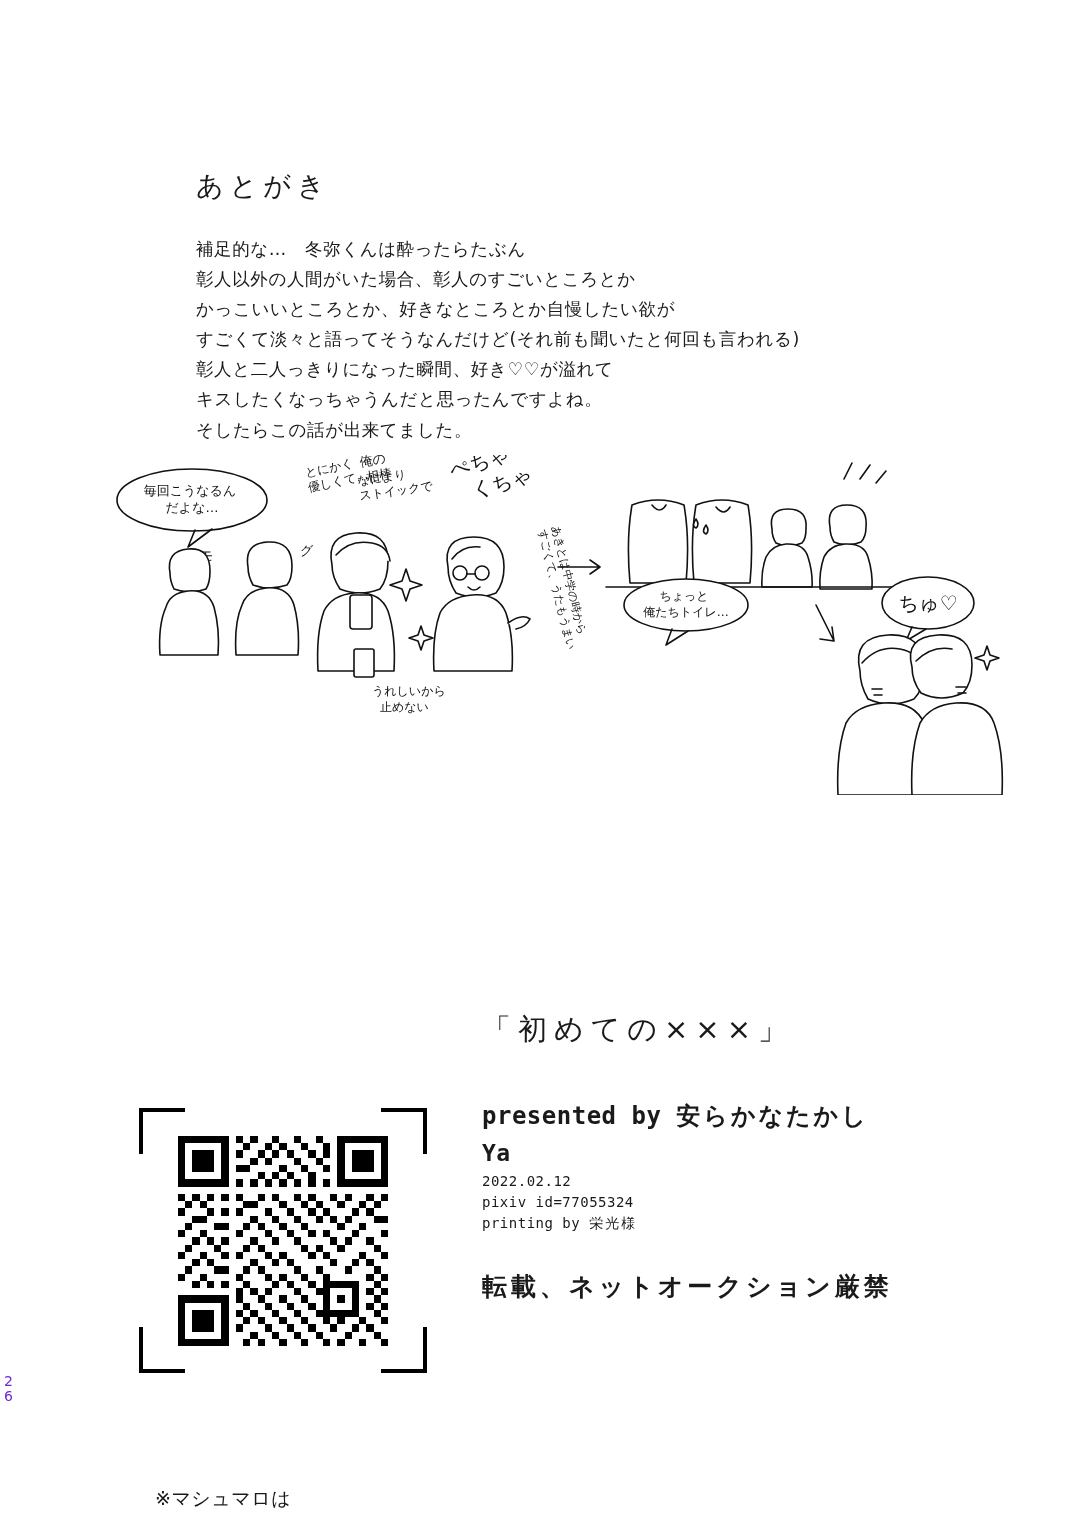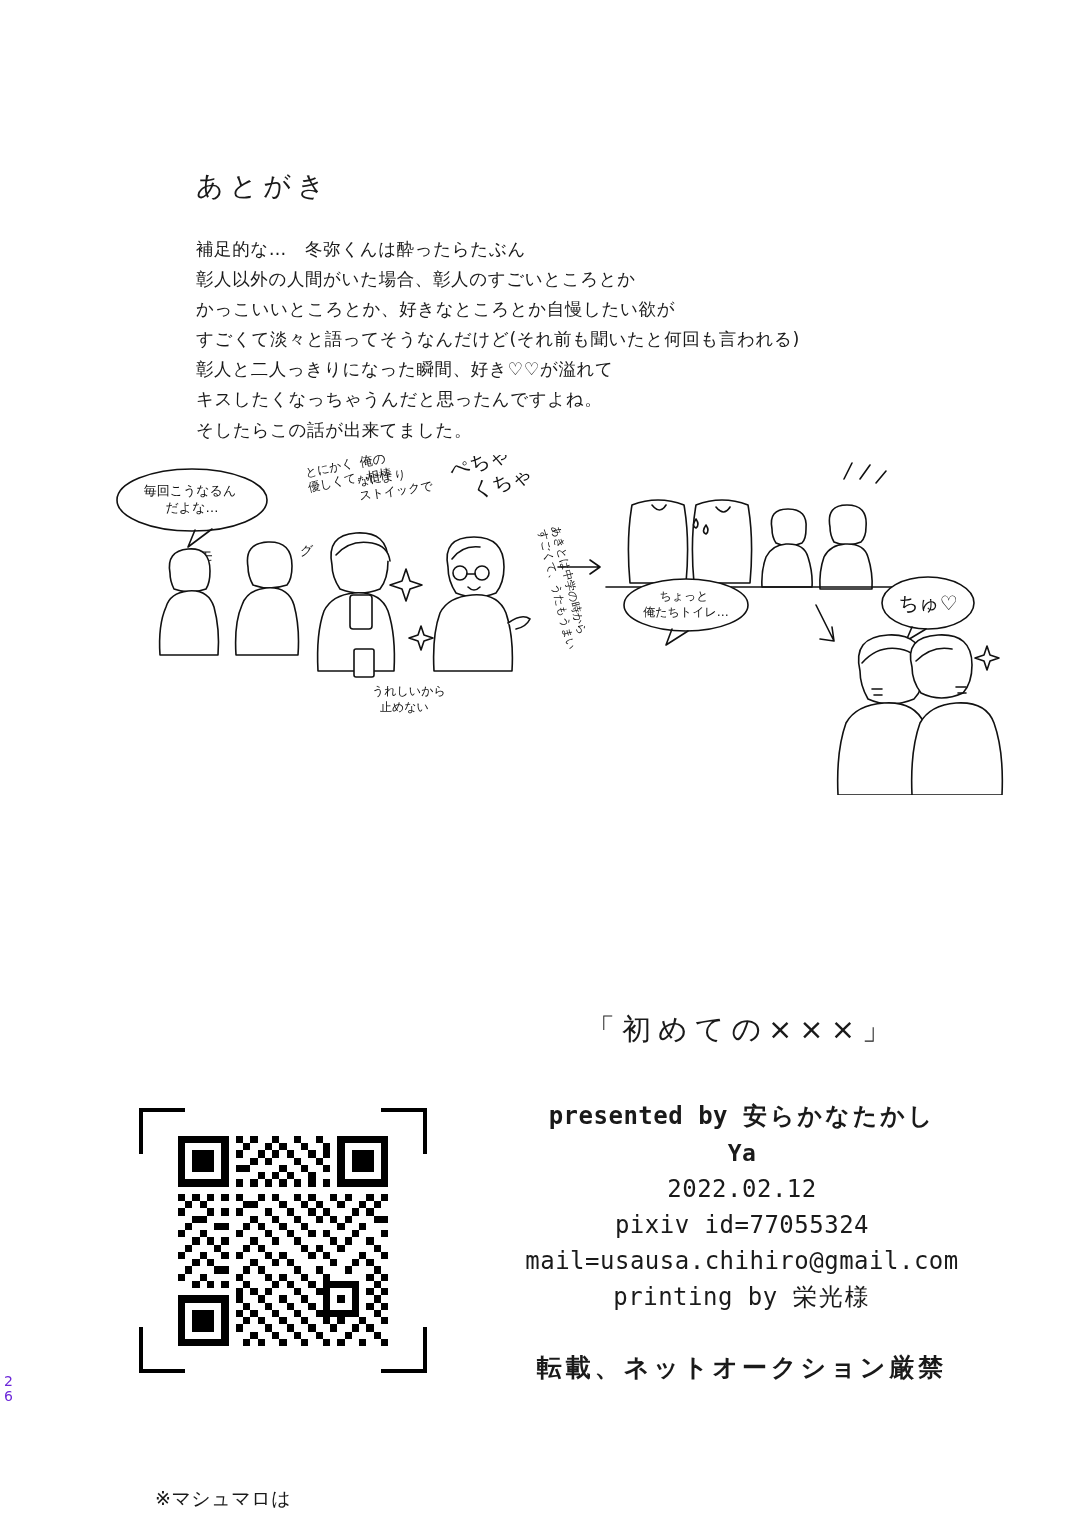--- a/index.html
+++ b/index.html
@@ -47,30 +47,30 @@
     height: 340px;
   }
   #comic svg { display: block; }
 
   
   #colophon {
     position: absolute;
     right: 73px;
     top: 1010px;
     width: 520px;
-    text-align: center;
+    text-align: left;
   }
   #colophon-title {
     font-size: 29px;
     letter-spacing: 7px;
     margin-bottom: 48px;
     font-family: "DejaVu Sans", sans-serif;
   }
   .credit-line {
-    font-size: 24px;
+    font-size: 14px;
     line-height: 1.5;
     letter-spacing: 0.5px;
     font-family: "DejaVu Sans Mono", monospace;
   }
   #presented-line {
     font-size: 24px;
     font-weight: bold;
     letter-spacing: 0.5px;
     margin-bottom: 2px;
   }
@@ -279,21 +279,20 @@
 </section>
 
 <section id="colophon">
   <div id="colophon-title">「初めての×××」</div>
   <div id="presented-line" class="credit-line">
     <span>presented by </span><span class="author">安らかなたかし</span>
   </div>
   <div id="circle-line" class="credit-line">Ya</div>
   <div class="credit-line">2022.02.12</div>
   <div class="credit-line">pixiv id=77055324</div>
-  <div class="credit-line">mail=usausa.chihiro@gmail.com</div>
   <div id="printing-line" class="credit-line">
     <span>printing by </span><span class="jp">栄光様</span>
   </div>
   <div id="warning-line">転載、ネットオークション厳禁</div>
 </section>
 
 <section id="qr-block">
   <span class="corner tl"></span>
   <span class="corner tr"></span>
   <span class="corner bl"></span>

